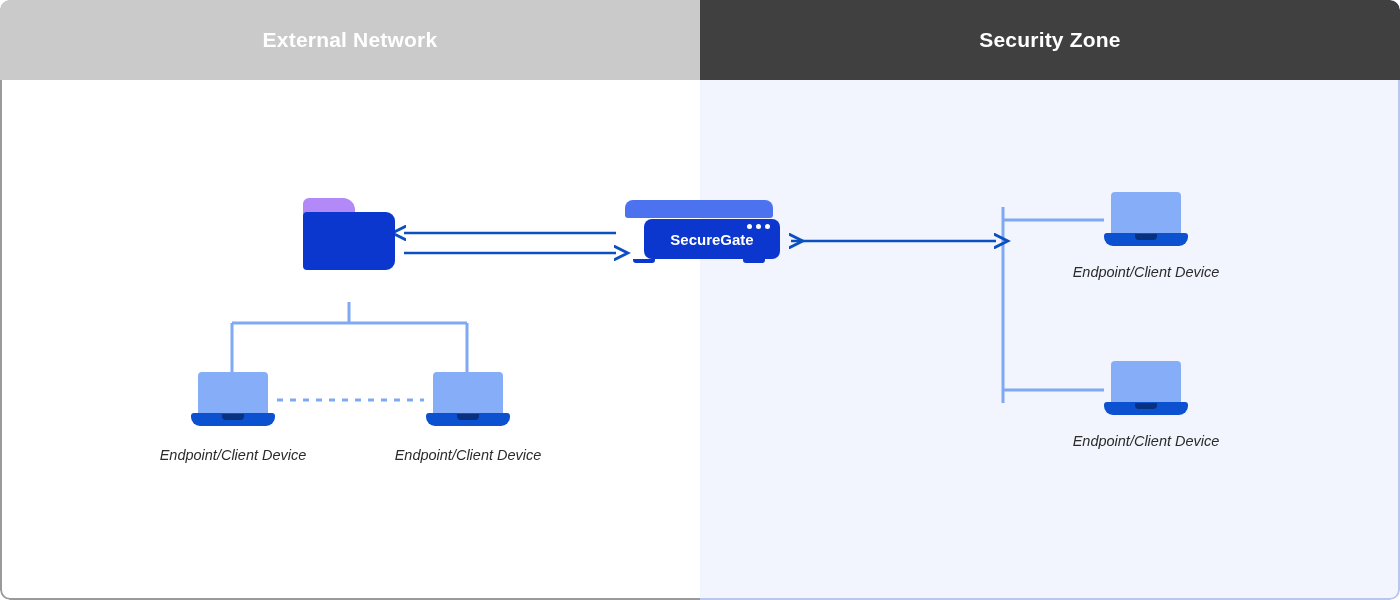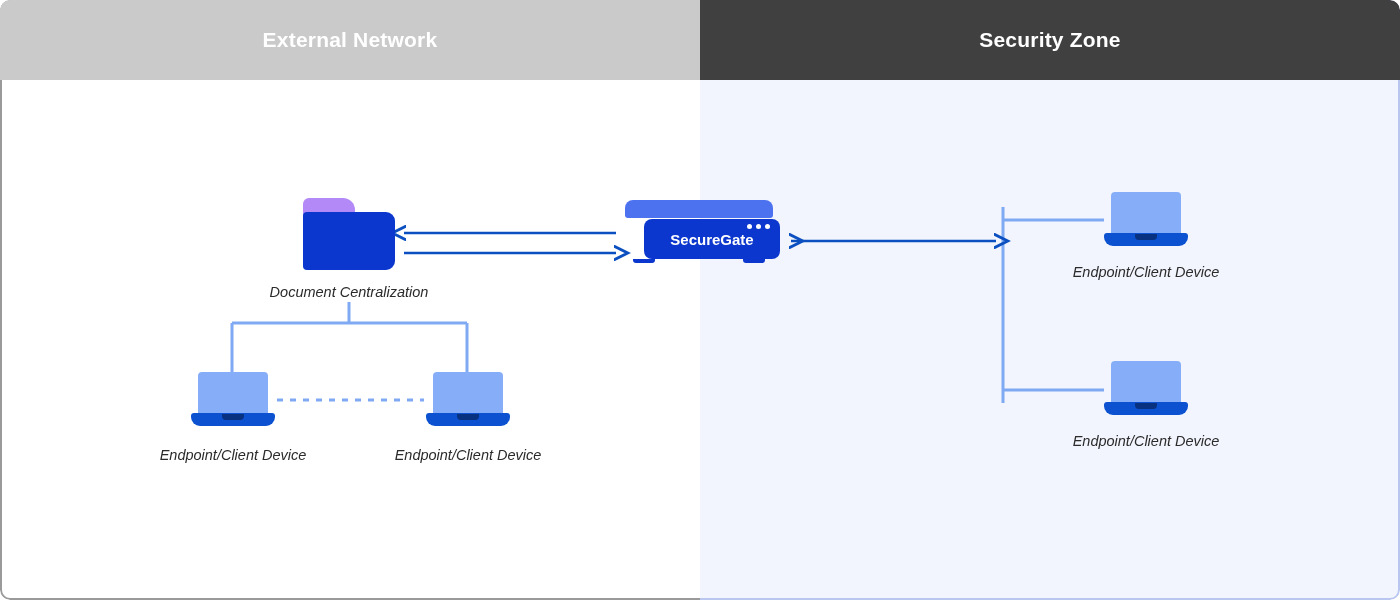--- a/index.html
+++ b/index.html
@@ -275,21 +275,20 @@
       </g>
     </svg>
   </div>
 
   <div class="node" style="left:303px; top:198px;">
     <div class="folder">
       <div class="folder-tab"></div>
       <div class="folder-body"></div>
     </div>
   </div>
-  <div class="node-label" style="left:199px; top:284px; width:300px;">Document Centralization</div>
 
   <div class="node" style="left:619px; top:200px;">
     <div class="gateway">
       <div class="gw-lid"></div>
       <div class="gw-body">
         <span>SecureGate</span>
       </div>
       <div class="gw-leds">
         <i></i>
         <i></i>

